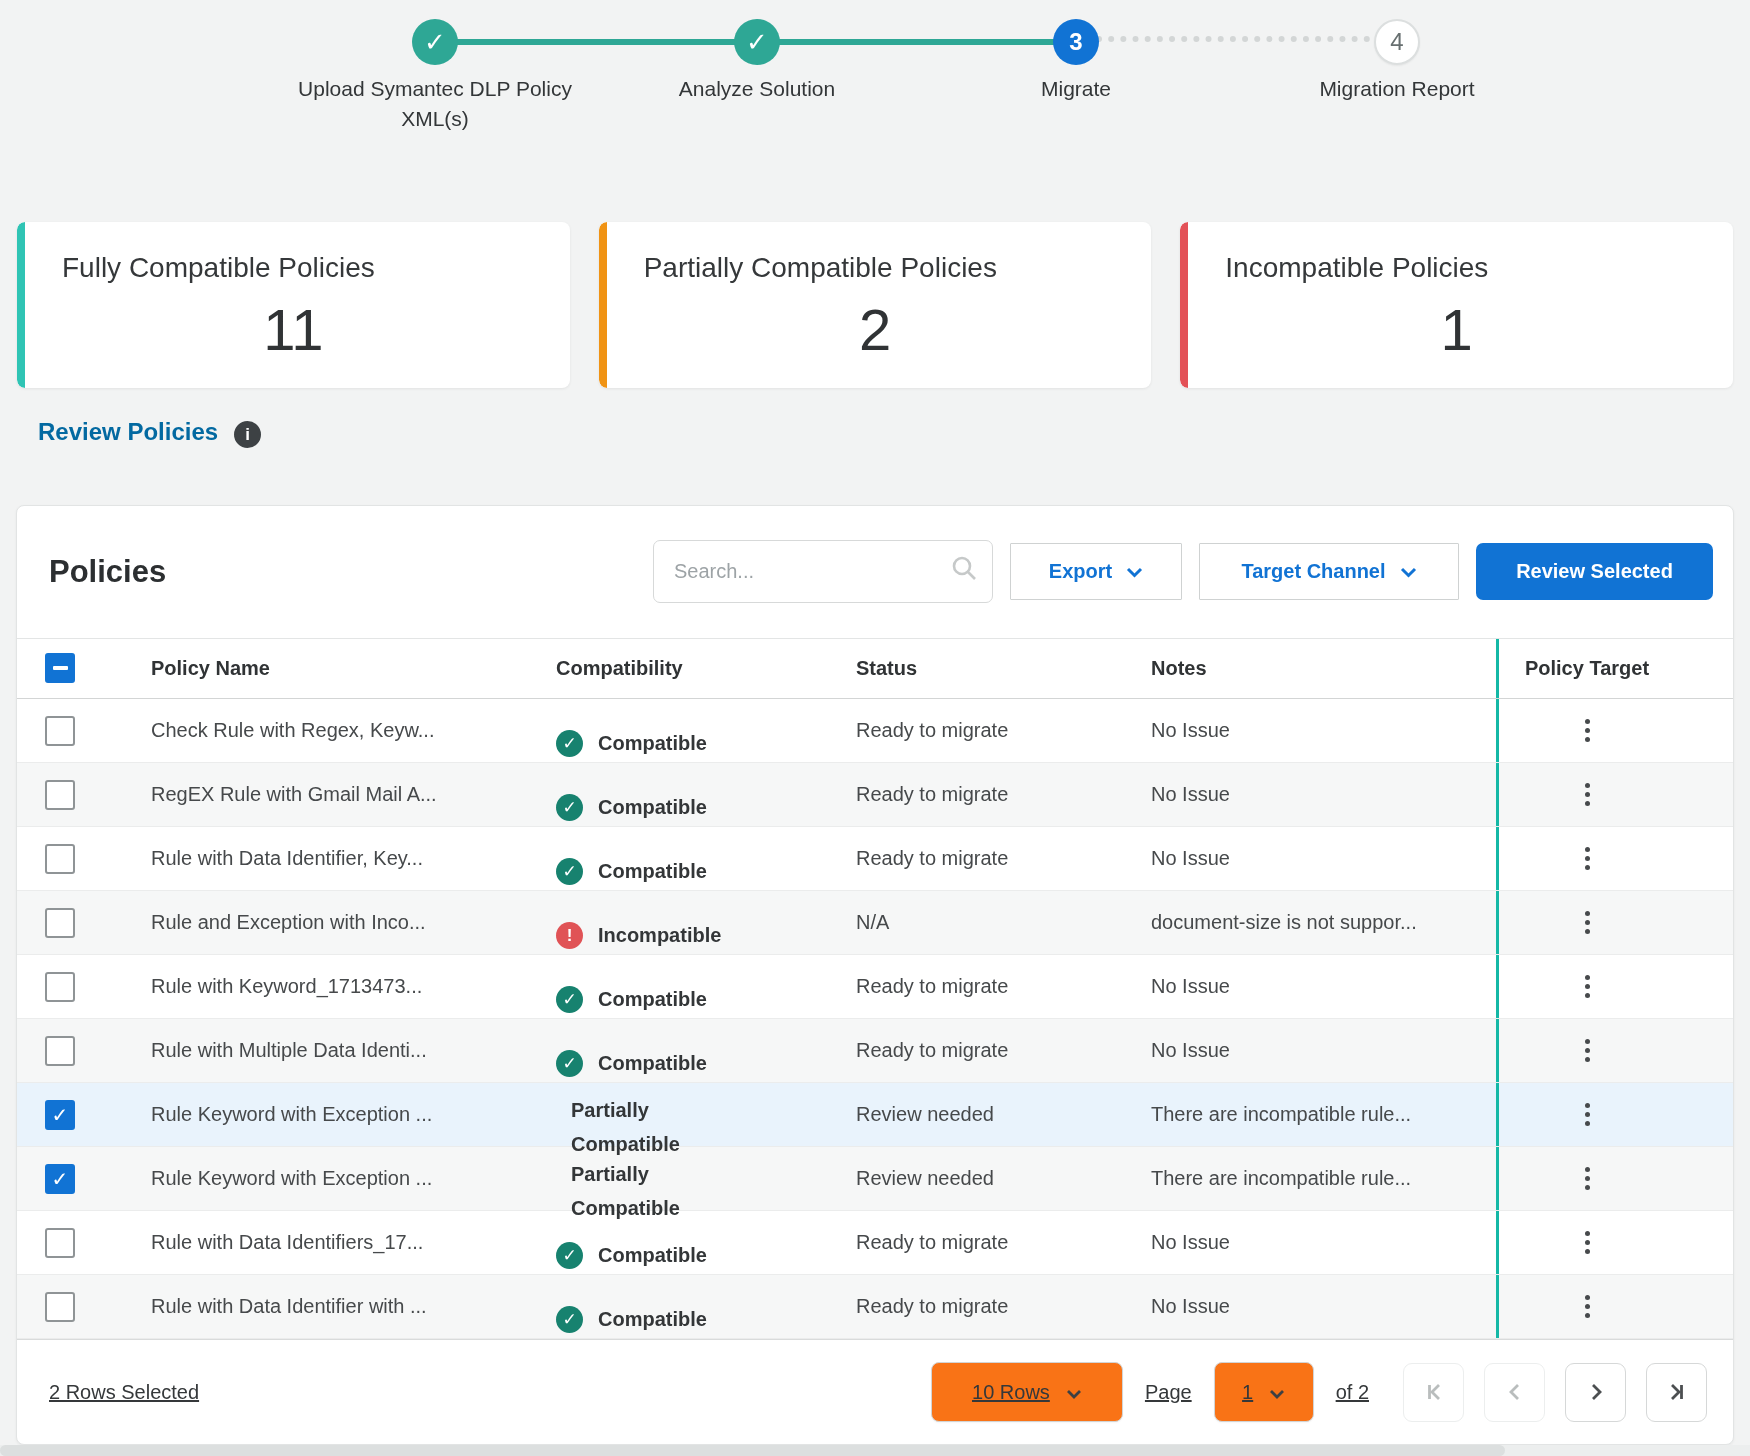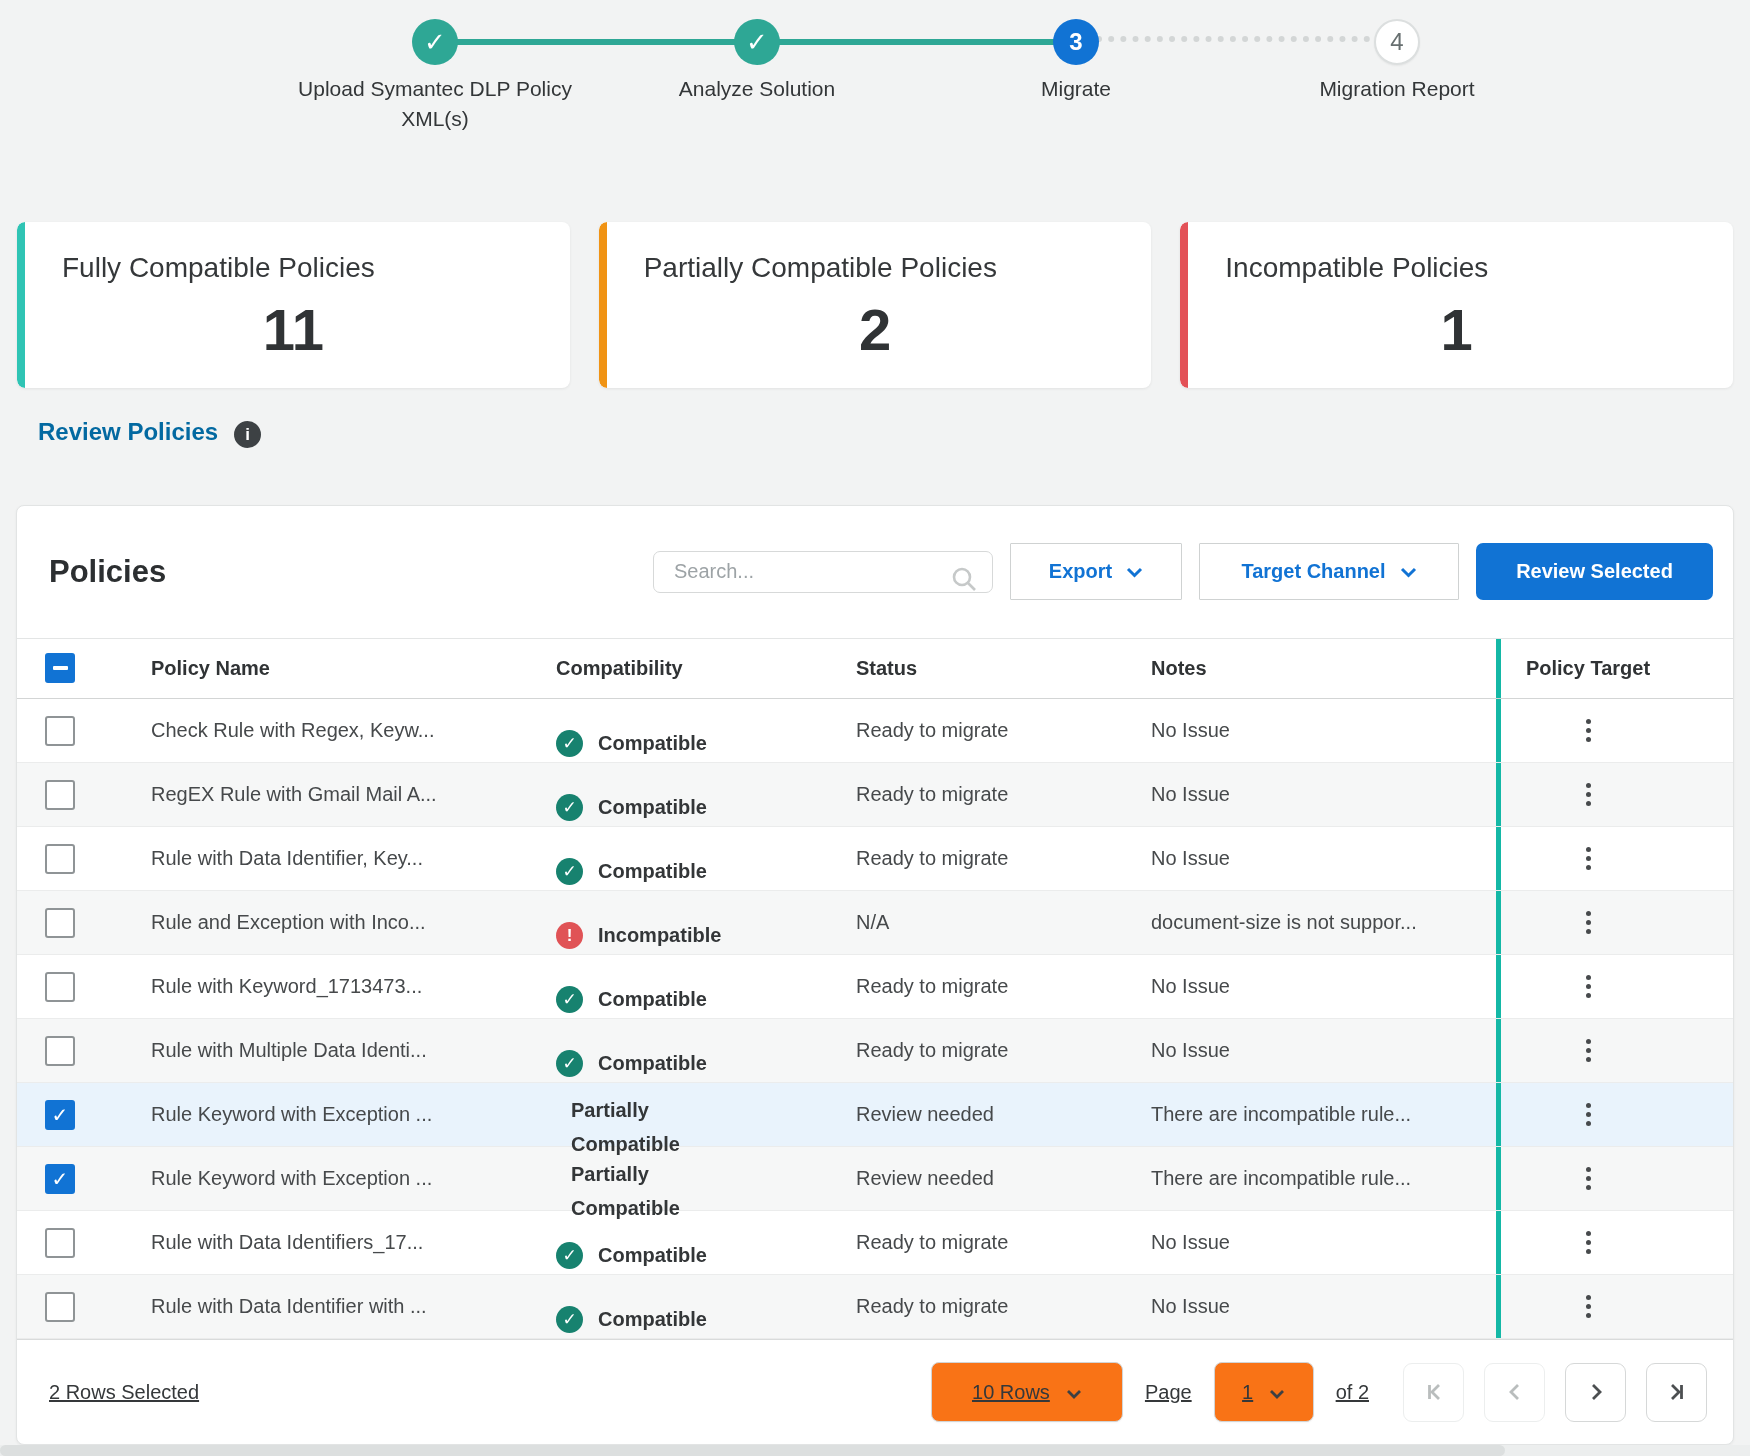--- a/index.html
+++ b/index.html
@@ -29,42 +29,42 @@
   .step-label { font-size:21px; color:#333638; line-height:1.42; }
 
   
   .cards { position:absolute; top:222px; left:17px; right:17px; display:flex; gap:29px; }
   .card {
     flex:1; height:166px; background:#fff; border-radius:8px; position:relative;
     box-shadow:0 1px 3px rgba(0,0,0,.07); padding:30px 0 0 45px; overflow:hidden;
   }
   .card-accent { position:absolute; left:0; top:0; bottom:0; width:8px; border-radius:8px 0 0 8px; }
   .card-title { font-size:28px; color:#35383a; }
-  .card-count { font-size:58px; font-weight:700; color:#303335; text-align:center; margin:12px 45px 0 0; }
+  .card-count { font-size:58px; font-weight:400; color:#303335; text-align:center; margin:12px 45px 0 0; }
 
   
   .section-head { position:absolute; top:415px; left:38px; display:flex; align-items:center; gap:16px; }
   .section-title { font-size:24px; font-weight:700; color:#0369a1; }
   .info-icon {
     width:27px; height:27px; border-radius:50%; background:#3d4144; color:#fff;
     display:flex; align-items:center; justify-content:center; font-size:17px; font-weight:700; margin-top:6px;
   }
 
   
   .panel {
     position:absolute; top:505px; left:16px; width:1718px; height:940px;
     background:#fff; border:1px solid #e2e4e4; border-radius:8px;
     box-shadow:0 1px 3px rgba(0,0,0,.05); overflow:hidden; display:flex; flex-direction:column;
   }
   .panel-head { height:133px; display:flex; align-items:center; padding:0 20px 0 32px; }
   .panel-title { font-size:31px; font-weight:700; color:#2c2f31; flex:0 0 auto; }
   .toolbar { margin-left:auto; display:flex; align-items:center; gap:17px; }
   .search-wrap { position:relative; }
   .search-input {
-    width:340px; height:42px; border:1px solid #d7d9d9; border-radius:7px;
+    width:340px; height:63px; border:1px solid #d7d9d9; border-radius:7px;
     font-family:inherit; font-size:20px; color:#3a3d3f; padding:0 56px 0 20px; outline:none;
   }
   .search-input::placeholder { color:#9da3a6; }
   .search-icon { position:absolute; right:16px; top:15px; }
   .btn-outline {
     height:57px; background:#fff; border:1px solid #cfd2d2; border-radius:1px;
     display:flex; align-items:center; justify-content:center; gap:14px;
     font-size:20px; font-weight:700; color:#1173d4; padding:0 26px; cursor:pointer;
   }
   .btn-export { width:172px; } .btn-target { width:260px; }
@@ -79,21 +79,21 @@
     height:62px; display:flex; align-items:center;
     border-top:1px solid #e3e5e5; border-bottom:1px solid #d3d5d5;
     font-weight:700; font-size:20px; color:#303335;
   }
   .cell { display:flex; align-items:center; }
   .c-check  { flex:0 0 134px; padding-left:28px; }
   .c-name   { flex:0 0 405px; }
   .c-compat { flex:0 0 300px; }
   .c-status { flex:0 0 295px; }
   .c-notes  { flex:1 1 auto; }
-  .c-target { flex:0 0 237px; border-left:5px solid #14b8a6; align-self:stretch;
+  .c-target { flex:0 0 237px; border-left:3px solid #14b8a6; align-self:stretch;
               justify-content:center; padding-right:58px; }
   .tbody { flex:0 0 auto; }
   .trow { height:64px; display:flex; align-items:center; border-bottom:1px solid #ebecec;
           font-size:20px; color:#46494b; }
   .trow:nth-child(even) { background:#f6f7f7; }
   .trow.selected:nth-child(odd) { background:#e9f3fc; }
 
   .checkbox {
     width:30px; height:30px; border:2px solid #8f9496; border-radius:3px; background:#fff;
     display:flex; align-items:center; justify-content:center; cursor:pointer;

